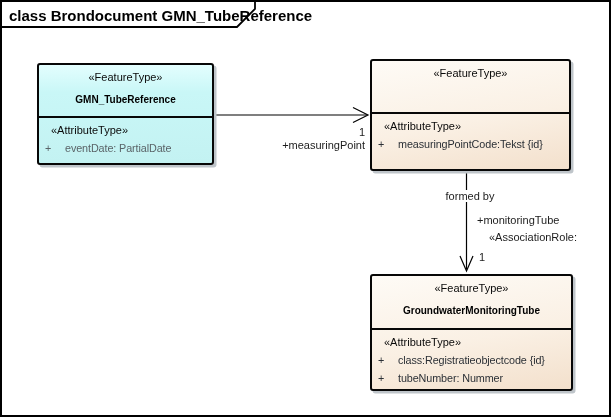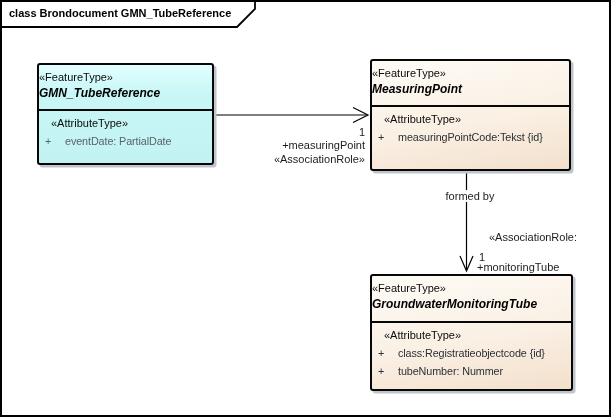--- a/index.html
+++ b/index.html
@@ -4,34 +4,34 @@
 <style>
   html,body{margin:0;padding:0;background:#fff;}
   #stage{
     position:relative;width:611px;height:417px;background:#ffffff;
     font-family:"Liberation Sans", sans-serif;
     color:#000;overflow:hidden;
   }
   .wires{position:absolute;left:0;top:0;z-index:1;}
   .frame-title{
     position:absolute;left:9px;top:7px;z-index:2;
-    font-size:11px;font-weight:bold;color:#000;white-space:nowrap;
+    font-size:15px;font-weight:bold;color:#000;white-space:nowrap;
   }
   .uml-class{
     position:absolute;z-index:2;box-sizing:border-box;
     border:2px solid #070707;border-radius:3px;
     box-shadow:2.5px 2.5px 0 #bfc5ca;
     font-size:11px;
   }
   .fill-cyan{background:linear-gradient(180deg,#e3fefe 0%,#c9f7f7 28%,#c3f2f2 100%);}
   .fill-beige{background:linear-gradient(170deg,#fefbf6 0%,#faf0e4 55%,#f3e0cc 100%);}
-  .uml-class .head{box-sizing:border-box;padding-top:5px;}
+  .uml-class .head{box-sizing:border-box;text-align:center;padding-top:5px;}
   .uml-class .stereotype{line-height:14px;color:#0a0a0a;}
-  .uml-class .cls-name{line-height:15px;margin-top:2px;font-weight:bold;font-size:12px;color:#000;font-style:italic;}
-  .uml-class .attrs{box-sizing:border-box;border-top:2px solid #070707;padding-top:5px;}
+  .uml-class .cls-name{line-height:15px;margin-top:8px;font-weight:bold;font-size:10px;color:#000;}
+  .uml-class .attrs{box-sizing:border-box;border-top:2px solid #070707;padding-top:5px;margin-top:7px;}
   .uml-class .attr-stereotype{padding-left:12px;line-height:14px;color:#0a0a0a;}
   .attr-row{display:flex;margin-top:5px;font-size:10.8px;letter-spacing:-0.1px;line-height:13px;}
   .attr-row .vis{width:20px;padding-left:6px;flex:0 0 auto;}
   .cyan-attr{color:#5a6468;}
   .beige-attr{color:#2b3036;}
   .lbl{position:absolute;z-index:3;font-size:11px;color:#1c1c1c;white-space:nowrap;line-height:12px;}
   .ralign{text-align:right;width:120px;}
   .assoc-name{background:#ffffff;padding:0 3px;transform:translateX(-50%);}
 </style>
 </head>
@@ -64,21 +64,20 @@
       <div class="attr-row cyan-attr">
         <span class="vis">+</span>
         <span>eventDate: PartialDate</span>
       </div>
     </div>
   </div>
 
   <div class="uml-class fill-beige" style="left:370px;top:59px;width:201px;height:112px;">
     <div class="head" style="height:44px;">
       <div class="stereotype">«FeatureType»</div>
-      <div class="cls-name">MeasuringPoint</div>
     </div>
     <div class="attrs">
       <div class="attr-stereotype">«AttributeType»</div>
       <div class="attr-row beige-attr">
         <span class="vis">+</span>
         <span>measuringPointCode:Tekst {id}</span>
       </div>
     </div>
   </div>
 
@@ -95,20 +94,19 @@
       </div>
       <div class="attr-row beige-attr">
         <span class="vis">+</span>
         <span>tubeNumber: Nummer</span>
       </div>
     </div>
   </div>
 
   <div class="lbl ralign" style="left:245px;top:126px;">1</div>
   <div class="lbl ralign" style="left:245px;top:139px;">+measuringPoint</div>
-  <div class="lbl ralign" style="left:245px;top:153px;">«AssociationRole»</div>
 
   <div class="lbl assoc-name" style="left:470px;top:190px;text-align:right;">formed by</div>
-  <div class="lbl" style="left:477px;top:214px;margin-top:47px;">+monitoringTube</div>
+  <div class="lbl" style="left:477px;top:214px;">+monitoringTube</div>
   <div class="lbl" style="left:476px;top:231px;margin-left:13px;">«AssociationRole:</div>
   <div class="lbl" style="left:479px;top:251px;">1</div>
 
 </div>
 
 </body></html>

